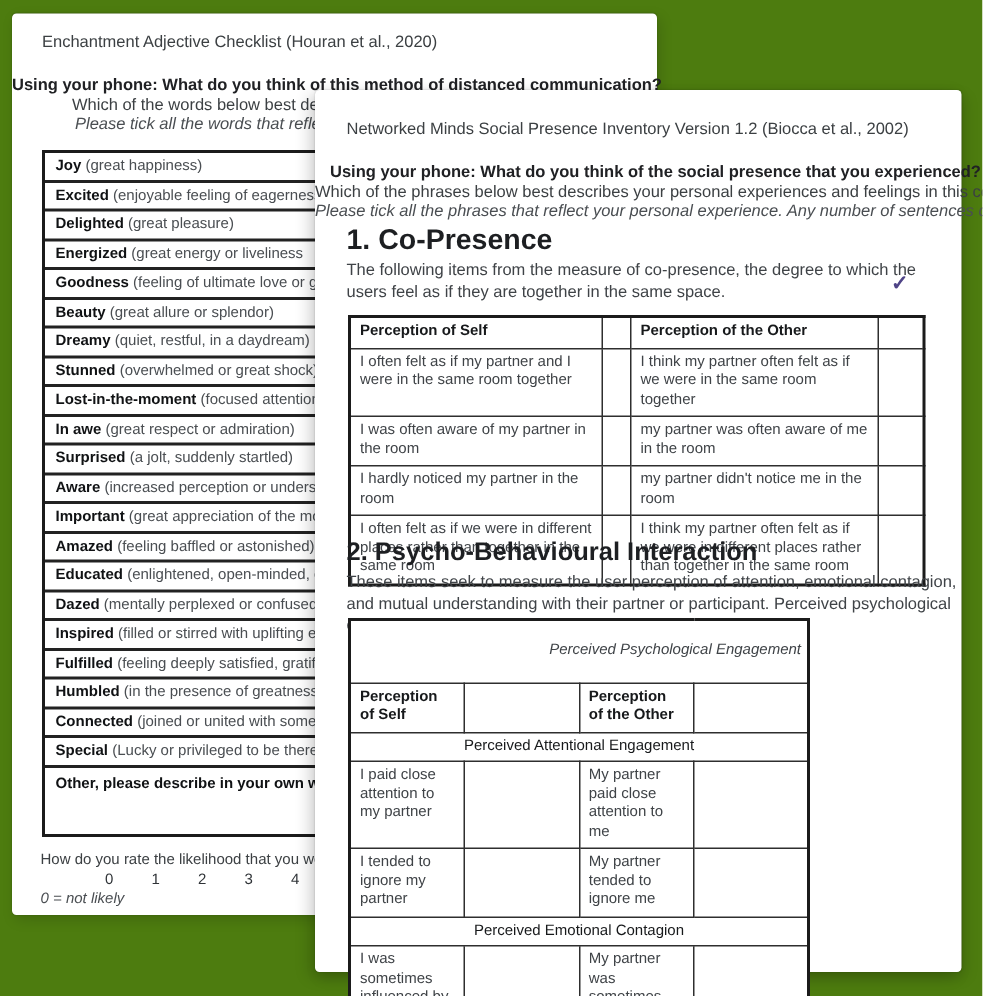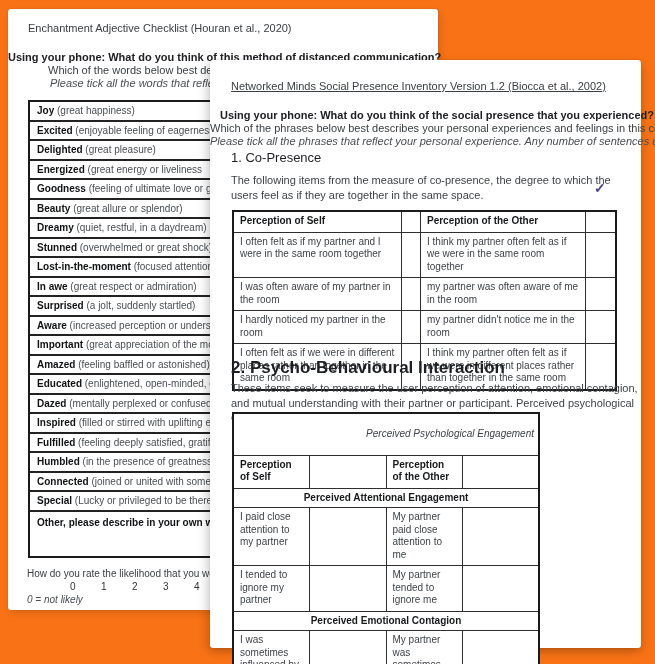--- a/index.html
+++ b/index.html
@@ -1,18 +1,18 @@
 <!DOCTYPE html>
 <html><head>
 <meta charset="utf-8">
 <style>
   html,body { margin:0; padding:0; background:#fdfdfd; }
   .canvas {
     position:relative; width:655px; height:664px; overflow:hidden;
-    background:#f97316;
+    background:#4d7c0f;
     font-family:"Liberation Sans", sans-serif;
     -webkit-font-smoothing:antialiased;
   }
   .page { position:absolute; background:#ffffff; border-radius:3px; }
   .page-left {
     left:8px; top:9px; width:430px; height:601px; z-index:1;
     box-shadow:0 0 1px rgba(0,0,0,.30), 2px 3px 9px rgba(0,0,0,.14);
   }
   .page-right {
     left:210px; top:60px; width:431px; height:588px; z-index:2;
@@ -37,37 +37,37 @@
   .cl-row:last-child { border-bottom:none; }
   .cl-row b { color:#101214; font-weight:700; }
   .cl-row.tall { height:41px; line-height:15px; padding-top:3px; }
 
   .lp-like-q { position:absolute; left:19px; top:559px; font-size:10px; color:#3c4043; white-space:nowrap; }
   .lp-scale { position:absolute; left:0; top:572px; height:12px; }
   .lp-scale span { position:absolute; top:0; font-size:10px; color:#2f3337; }
   .lp-note { position:absolute; left:19px; top:585px; font-size:10px; font-style:italic; color:#4a4e52; white-space:nowrap; }
 
   
-  .rp-title { position:absolute; left:21px; top:20px; font-size:11px; color:#3c4043; white-space:nowrap;text-decoration:underline; }
+  .rp-title { position:absolute; left:21px; top:20px; font-size:11px; color:#3c4043; white-space:nowrap; }
   .rp-q1 { position:absolute; left:0; right:0; top:49px; text-align:center; font-size:11px; font-weight:700; color:#202124; white-space:nowrap;padding-left:10px; }
   .rp-q2 { position:absolute; left:0; right:0; top:62px; text-align:center; font-size:11px; color:#3c4043; white-space:nowrap; }
   .rp-q3 { position:absolute; left:0; right:0; top:74.5px; text-align:center; font-size:11px; font-style:italic; color:#4a4e52; white-space:nowrap; }
 
-  .rp-h1 { position:absolute; left:21px; top:90px; font-size:13px; font-weight:400; color:#1d1f22;text-align:right; }
+  .rp-h1 { position:absolute; left:21px; top:90px; font-size:19px; font-weight:700; color:#1d1f22;text-align:right; }
   .rp-desc1 { position:absolute; left:21px; top:113px; width:398px; font-size:11px; line-height:1.32; color:#3f4347; }
   .rp-check { position:absolute; left:384px; top:120px; font-size:14px; font-weight:700; }
 
   .rp-h2 { position:absolute; left:21px; top:298px; font-size:17px; font-weight:700; color:#1d1f22; }
   .rp-desc2 { position:absolute; left:21px; top:321px; width:408px; font-size:11px; line-height:1.32; color:#3f4347; }
 
   table.grid { border-collapse:collapse; table-layout:fixed; width:308px; background:#fff; border:2px solid #1b1b1b; }
   table.grid td { border:1px solid #2e2e2e; font-size:10px; color:#3f4347; padding:3px 6px 4px 6px; line-height:1.25; vertical-align:top; }
   table.grid td.hdr { font-weight:700; color:#17191b; }
   table.grid td.caption { text-align:right; font-style:italic; color:#3f4347; padding:14px 4px; }
-  table.grid td.sect { text-align:center; font-weight:700; color:#17191b; padding:3px 1px; }
+  table.grid td.sect { text-align:center; font-weight:400; color:#17191b; padding:3px 1px; }
   table.grid td.cb { padding:0; }
   .t1 { position:absolute; left:22px; top:150px; }
   .t2 { position:absolute; left:22px; top:352px; }
 </style>
 </head>
 <body>
 
 <div class="canvas">
 
   <section class="page page-left">

